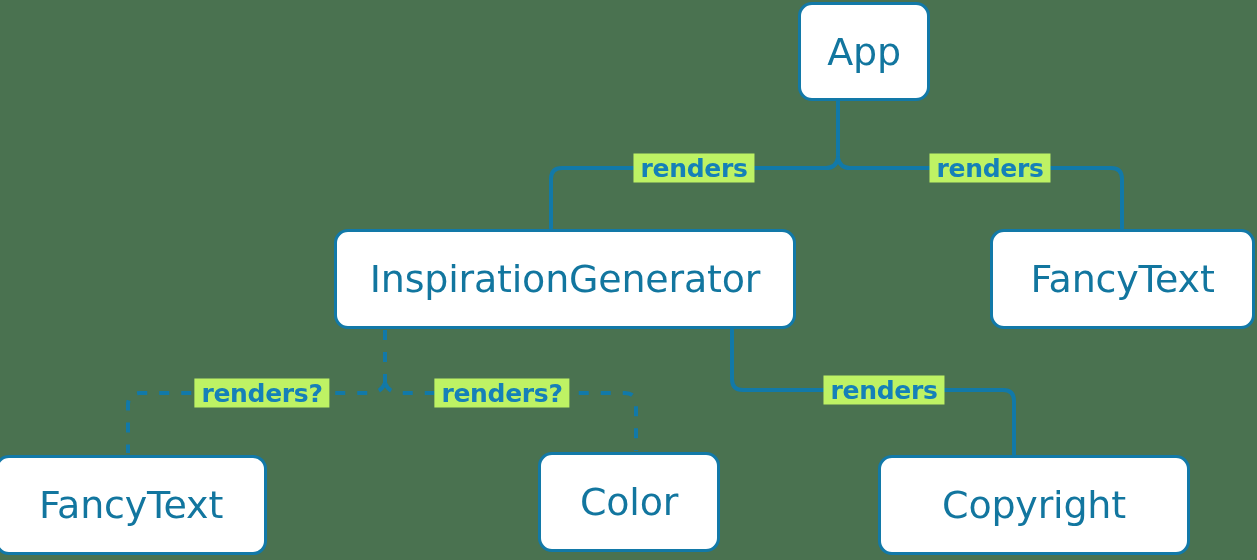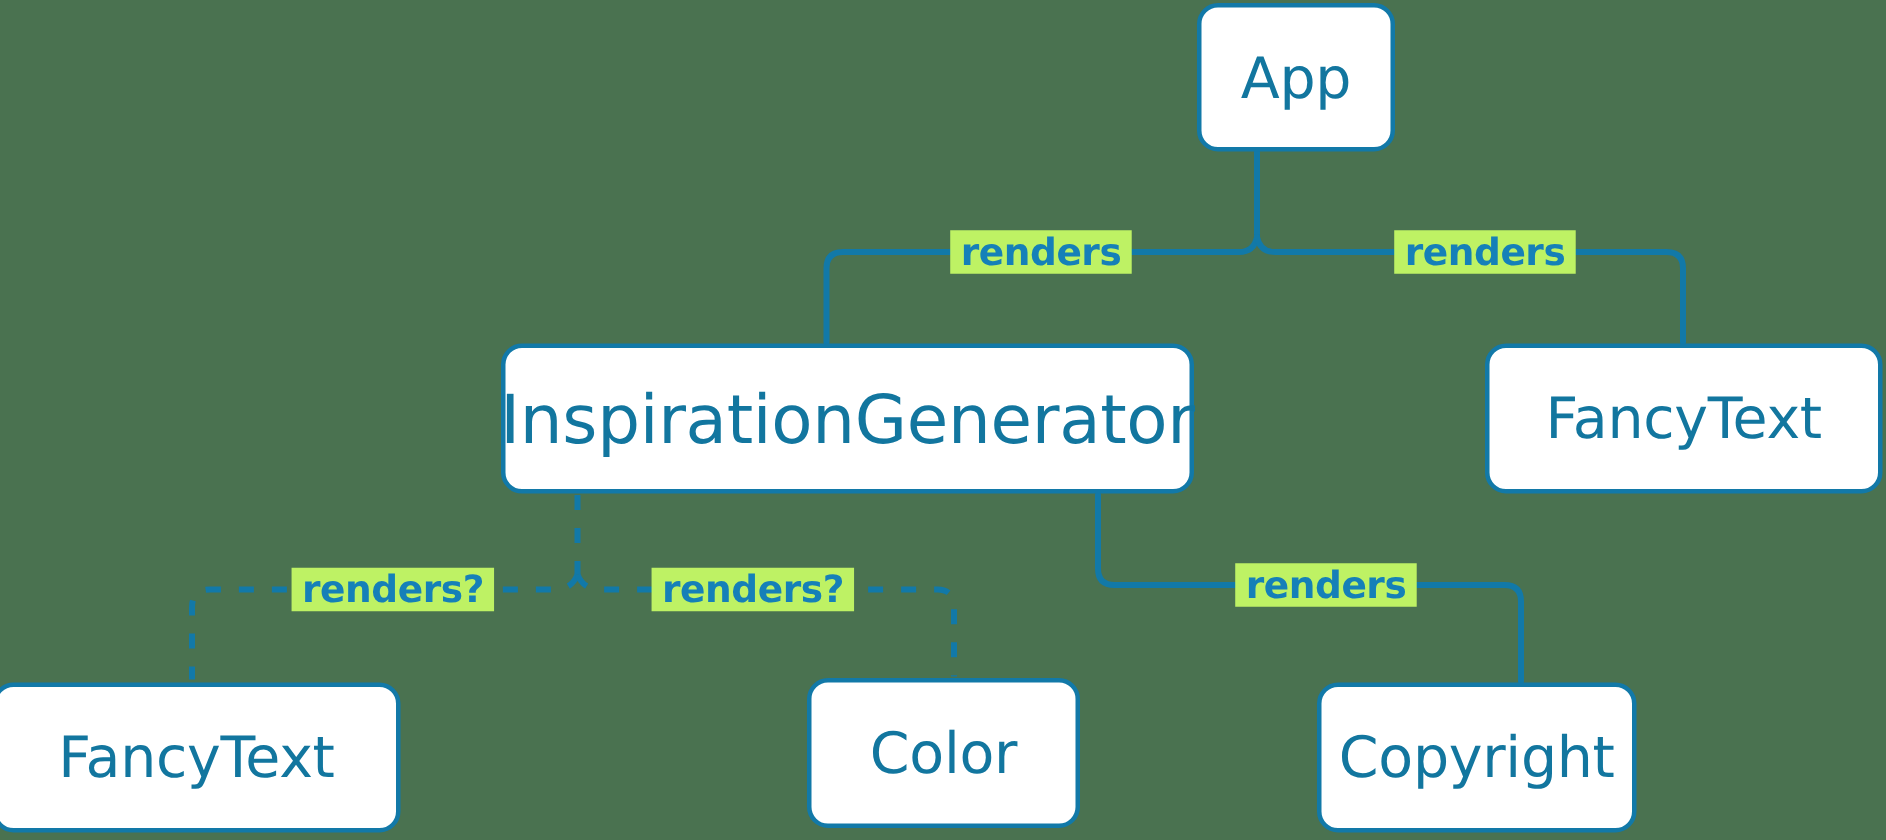--- a/index.html
+++ b/index.html
@@ -81,23 +81,23 @@
   <div class="edge-label" style="left:990px; top:168px;">renders</div>
 
   <div class="edge-label" style="left:262px; top:393px;">renders?</div>
 
   <div class="edge-label" style="left:502px; top:393px;">renders?</div>
 
   <div class="edge-label" style="left:884px; top:390px;">renders</div>
 
   <div class="node-box" style="left:758px; top:2px; width:132px; height:99px; font-size:38px;margin-left:40px;">App</div>
 
-  <div class="node-box" style="left:334px; top:229px; width:462px; height:100px; font-size:45px;">InspirationGenerator</div>
+  <div class="node-box" style="left:334px; top:229px; width:462px; height:100px; font-size:38px;">InspirationGenerator</div>
 
   <div class="node-box" style="left:990px; top:229px; width:265px; height:100px; font-size:38px;">FancyText</div>
 
   <div class="node-box" style="left:-5px; top:455px; width:272px; height:100px; font-size:38px;">FancyText</div>
 
   <div class="node-box" style="left:538px; top:452px; width:182px; height:100px; font-size:38px;border-radius:14px;">Color</div>
 
-  <div class="node-box" style="left:878px; top:455px; width:213px; height:100px; font-size:38px;">Copyright</div>
+  <div class="node-box" style="left:878px; top:455px; width:312px; height:100px; font-size:38px;">Copyright</div>
 
 </div>
 
 </body></html>

